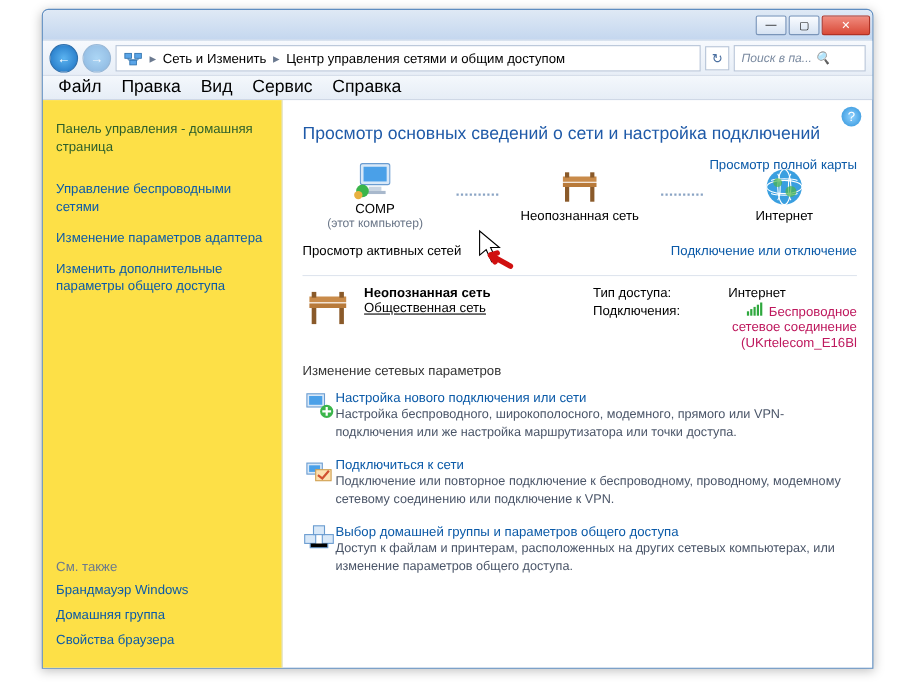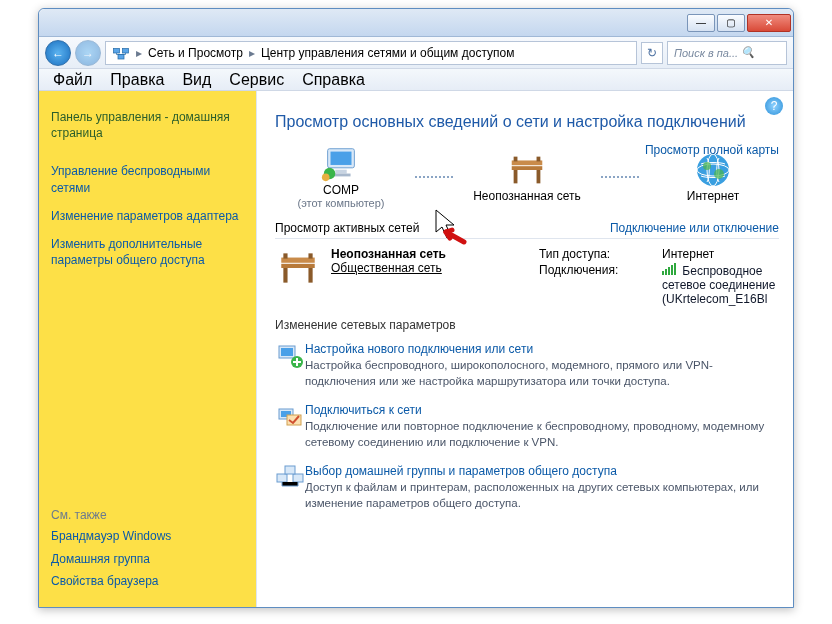--- a/index.html
+++ b/index.html
@@ -26,28 +26,28 @@
 .content { flex: 1; padding: 10px 14px 10px 18px; overflow: auto; position: relative; }
 .helpq { position: absolute; right: 10px; top: 6px; width: 18px; height: 18px; border-radius: 50%; background: radial-gradient(#8fd2ff,#2a8fd8); color: #fff; font-size: 12px; display: flex; align-items: center; justify-content: center; }
 h1 { font-size: 16px; font-weight: 400; color: #1f5aa8; margin: 12px 0 14px; }
 .mapview { display: flex; align-items: center; justify-content: center; gap: 14px; position: relative; }
 .mapview .full { position: absolute; right: 0; top: -2px; font-size: 12px; color: #0b5aa8; }
 .node { display: flex; flex-direction: column; align-items: center; font-size: 12px; width: 120px; }
 .node .sub { color: #6a7688; font-size: 11px; }
 .dash { width: 38px; border-top: 2px dotted #8aa4c4; }
 .icon { width: 42px; height: 38px; display: flex; align-items: center; justify-content: center; }
 .section { margin-top: 12px; }
-.sechead { display: flex; justify-content: space-between; font-size: 12px; border-bottom: 1px solid #dfe5ee; padding-bottom: 3px; margin-bottom: 8px; }
+.sechead { display: flex; justify-content: space-between; font-size: 12px; border-bottom: 1px solid #dfe5ee; padding-bottom: 15px; margin-bottom: 8px; }
 .sechead a { color: #0b5aa8; font-size: 12px; }
 .actrow { display: flex; gap: 14px; }
 .actnet { display: flex; gap: 10px; align-items: flex-start; flex: 1; }
 .actnet .nname { font-weight: 700; font-size: 12px; }
 .actnet .ntype { font-size: 12px; text-decoration: underline; }
 .kv { font-size: 12px; display: grid; grid-template-columns: 100px 1fr; gap: 2px 23px; }
-.kv a { color: #0f172a; }
+.kv a { color: #be185d; text-align: right; }
 .sigbars { display: inline-flex; align-items: flex-end; gap: 1px; margin-right: 3px; }
 .sigbars span { width: 2px; background: #2fa83e; }
 .tasks h2 { font-size: 12px; font-weight: 400; color: #333; margin: 12px 0 6px; }
 .task { display: flex; margin: 10px 0 14px; justify-content: space-between; }
 .task .ticon { width: 30px; height: 28px; flex-shrink: 0; }
 .task .ttitle { color: #0b5aa8; font-size: 12px; margin-bottom: 2px; }
 .task .tdesc { color: #4a5568; font-size: 11.5px; line-height: 1.35; }
 .cursor { position: absolute; left: 430px; top: 208px; pointer-events: none; z-index: 50; }
 .bc-ico { width: 18px; height: 16px; flex-shrink:0; }
 </style>
@@ -65,21 +65,21 @@
     <div class="navbtn">←</div>
     <div class="navbtn fwd">→</div>
     <div class="bcrumb">
       <svg class="bc-ico" viewBox="0 0 24 20">
           <rect x="2" y="4" width="8" height="6" fill="#5aa5e8" stroke="#2a6fab"></rect>
           <rect x="14" y="4" width="8" height="6" fill="#5aa5e8" stroke="#2a6fab"></rect>
           <rect x="8" y="12" width="8" height="6" fill="#5aa5e8" stroke="#2a6fab"></rect>
           <path d="M6 10v2h12v-2M12 12v0" stroke="#2a6fab" fill="none"></path>
         </svg>
       <span class="sep">▸</span>
-      <span>Сеть и Просмотр</span>
+      <span>Сеть и Изменить</span>
       <span class="sep">▸</span>
       <span>Центр управления сетями и общим доступом</span>
     </div>
     <div class="refresh">↻</div>
     <div class="search"><span>Поиск в па...</span>&nbsp;🔍</div>
   </div>
 
   <div class="menubar">
     <div class="mitem">Файл</div>
     <div class="mitem">Правка</div>

